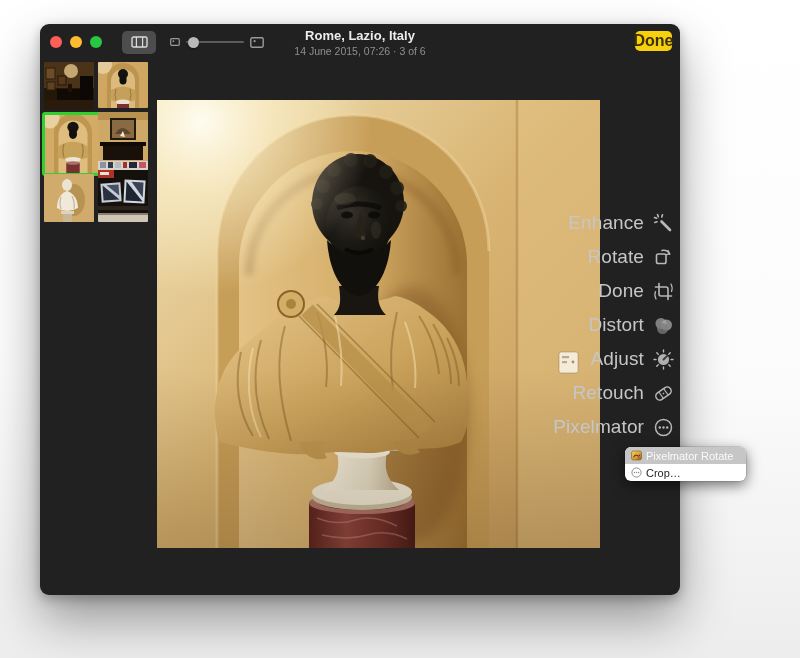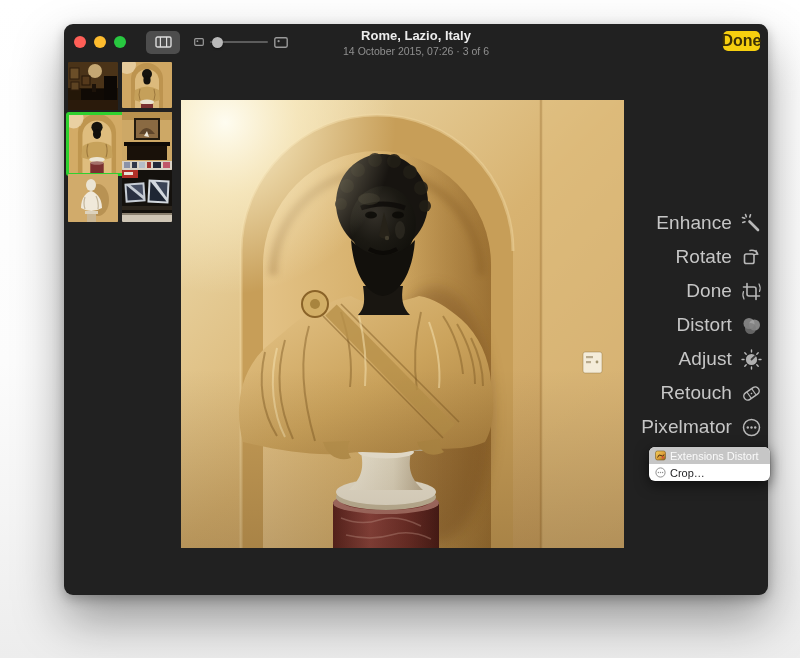--- a/index.html
+++ b/index.html
@@ -3,21 +3,21 @@
 <meta charset="utf-8">
 <style>
   html,body{margin:0;padding:0;}
   body{
     width:800px;height:658px;overflow:hidden;position:relative;
     background:linear-gradient(180deg,#ffffff 0%,#fcfcfc 55%,#ededed 100%);
     font-family:"Liberation Sans","DejaVu Sans",sans-serif;
     -webkit-font-smoothing:antialiased;
   }
   .window{
-    position:absolute;left:64px;top:24px;width:704px;height:571px;
+    position:absolute;left:40px;top:24px;width:640px;height:571px;
     background:#212121;border-radius:9px;
     box-shadow:0 24px 50px rgba(0,0,0,.38),0 4px 12px rgba(0,0,0,.25);
   }
   
   .titlebar{position:absolute;left:0;top:0;right:0;height:36px;display:flex;align-items:center;padding:0 10px;box-sizing:border-box;}
   .lights{display:flex;gap:8px;align-items:center;}
   .light{width:12px;height:12px;border-radius:50%;}
   .toggle-btn{margin-left:20px;width:34px;height:23px;background:#4d4d4d;border-radius:5px;display:flex;align-items:center;justify-content:center;}
   .zoomer{margin-left:14px;display:flex;align-items:center;gap:6px;}
   .track{position:relative;width:58px;height:2px;background:#5c5c5c;border-radius:1px;}
@@ -73,21 +73,21 @@
         <div class="thumbdot"></div>
       </div>
       <svg width="14" height="11" viewBox="0 0 14 11">
         <rect x=".8" y=".8" width="12.4" height="9.4" rx="1.4" fill="none" stroke="#9a9a9a" stroke-width="1.4"></rect>
         <circle cx="4.6" cy="4.2" r="1.1" fill="#9a9a9a"></circle>
       </svg>
     </div>
 
     <div class="tb-center">
       <div class="tb-title">Rome, Lazio, Italy</div>
-      <div class="tb-sub">14 October 2015, 07:26  ·  3 of 6</div>
+      <div class="tb-sub">14 June 2015, 07:26  ·  3 of 6</div>
     </div>
 
     <div class="done-btn" style="background:#f6cf0f">Done</div>
   </div>
 
   <div class="thumb" style="left:4px;top:38px;width:50px;height:48px">
     <svg viewBox="0 0 50 48" preserveAspectRatio="none">
       <rect width="50" height="48" fill="#241708"></rect>
       <rect width="50" height="26" fill="#4a3318"></rect>
       <circle cx="27" cy="9" r="7" fill="#eecf92" opacity=".75"></circle>
@@ -419,21 +419,21 @@
             <linearGradient id="pxg" x1="0" y1="0" x2="1" y2="1">
           <stop offset="0" stop-color="#f6d35e"></stop>
               <stop offset=".6" stop-color="#d99a35"></stop>
               <stop offset="1" stop-color="#8a5a1e"></stop>
         </linearGradient>
           </defs>
         <rect x=".5" y="1" width="10" height="9" rx="2" fill="url(#pxg)" stroke="#7a5a20" stroke-width=".6"></rect>
         <path d="M2.5,7.5 Q4,3.5 6,5.5 T9,4.5" stroke="#4a2c10" stroke-width="1" fill="none"></path>
         <circle cx="7.8" cy="7.6" r="1" fill="#e84a3a"></circle>
       </svg>
-      <span>Extensions Distort</span>
+      <span>Pixelmator Rotate</span>
     </div>
     <div class="ext-item">
       <svg width="11" height="11" viewBox="0 0 11 11">
         <circle cx="5.5" cy="5.5" r="4.6" fill="none" stroke="#8e8e8e" stroke-width="1"></circle>
         <circle cx="3.4" cy="5.5" r=".7" fill="#8e8e8e"></circle>
           <circle cx="5.5" cy="5.5" r=".7" fill="#8e8e8e"></circle>
           <circle cx="7.6" cy="5.5" r=".7" fill="#8e8e8e"></circle>
       </svg>
       <span>Crop…</span>
     </div>

